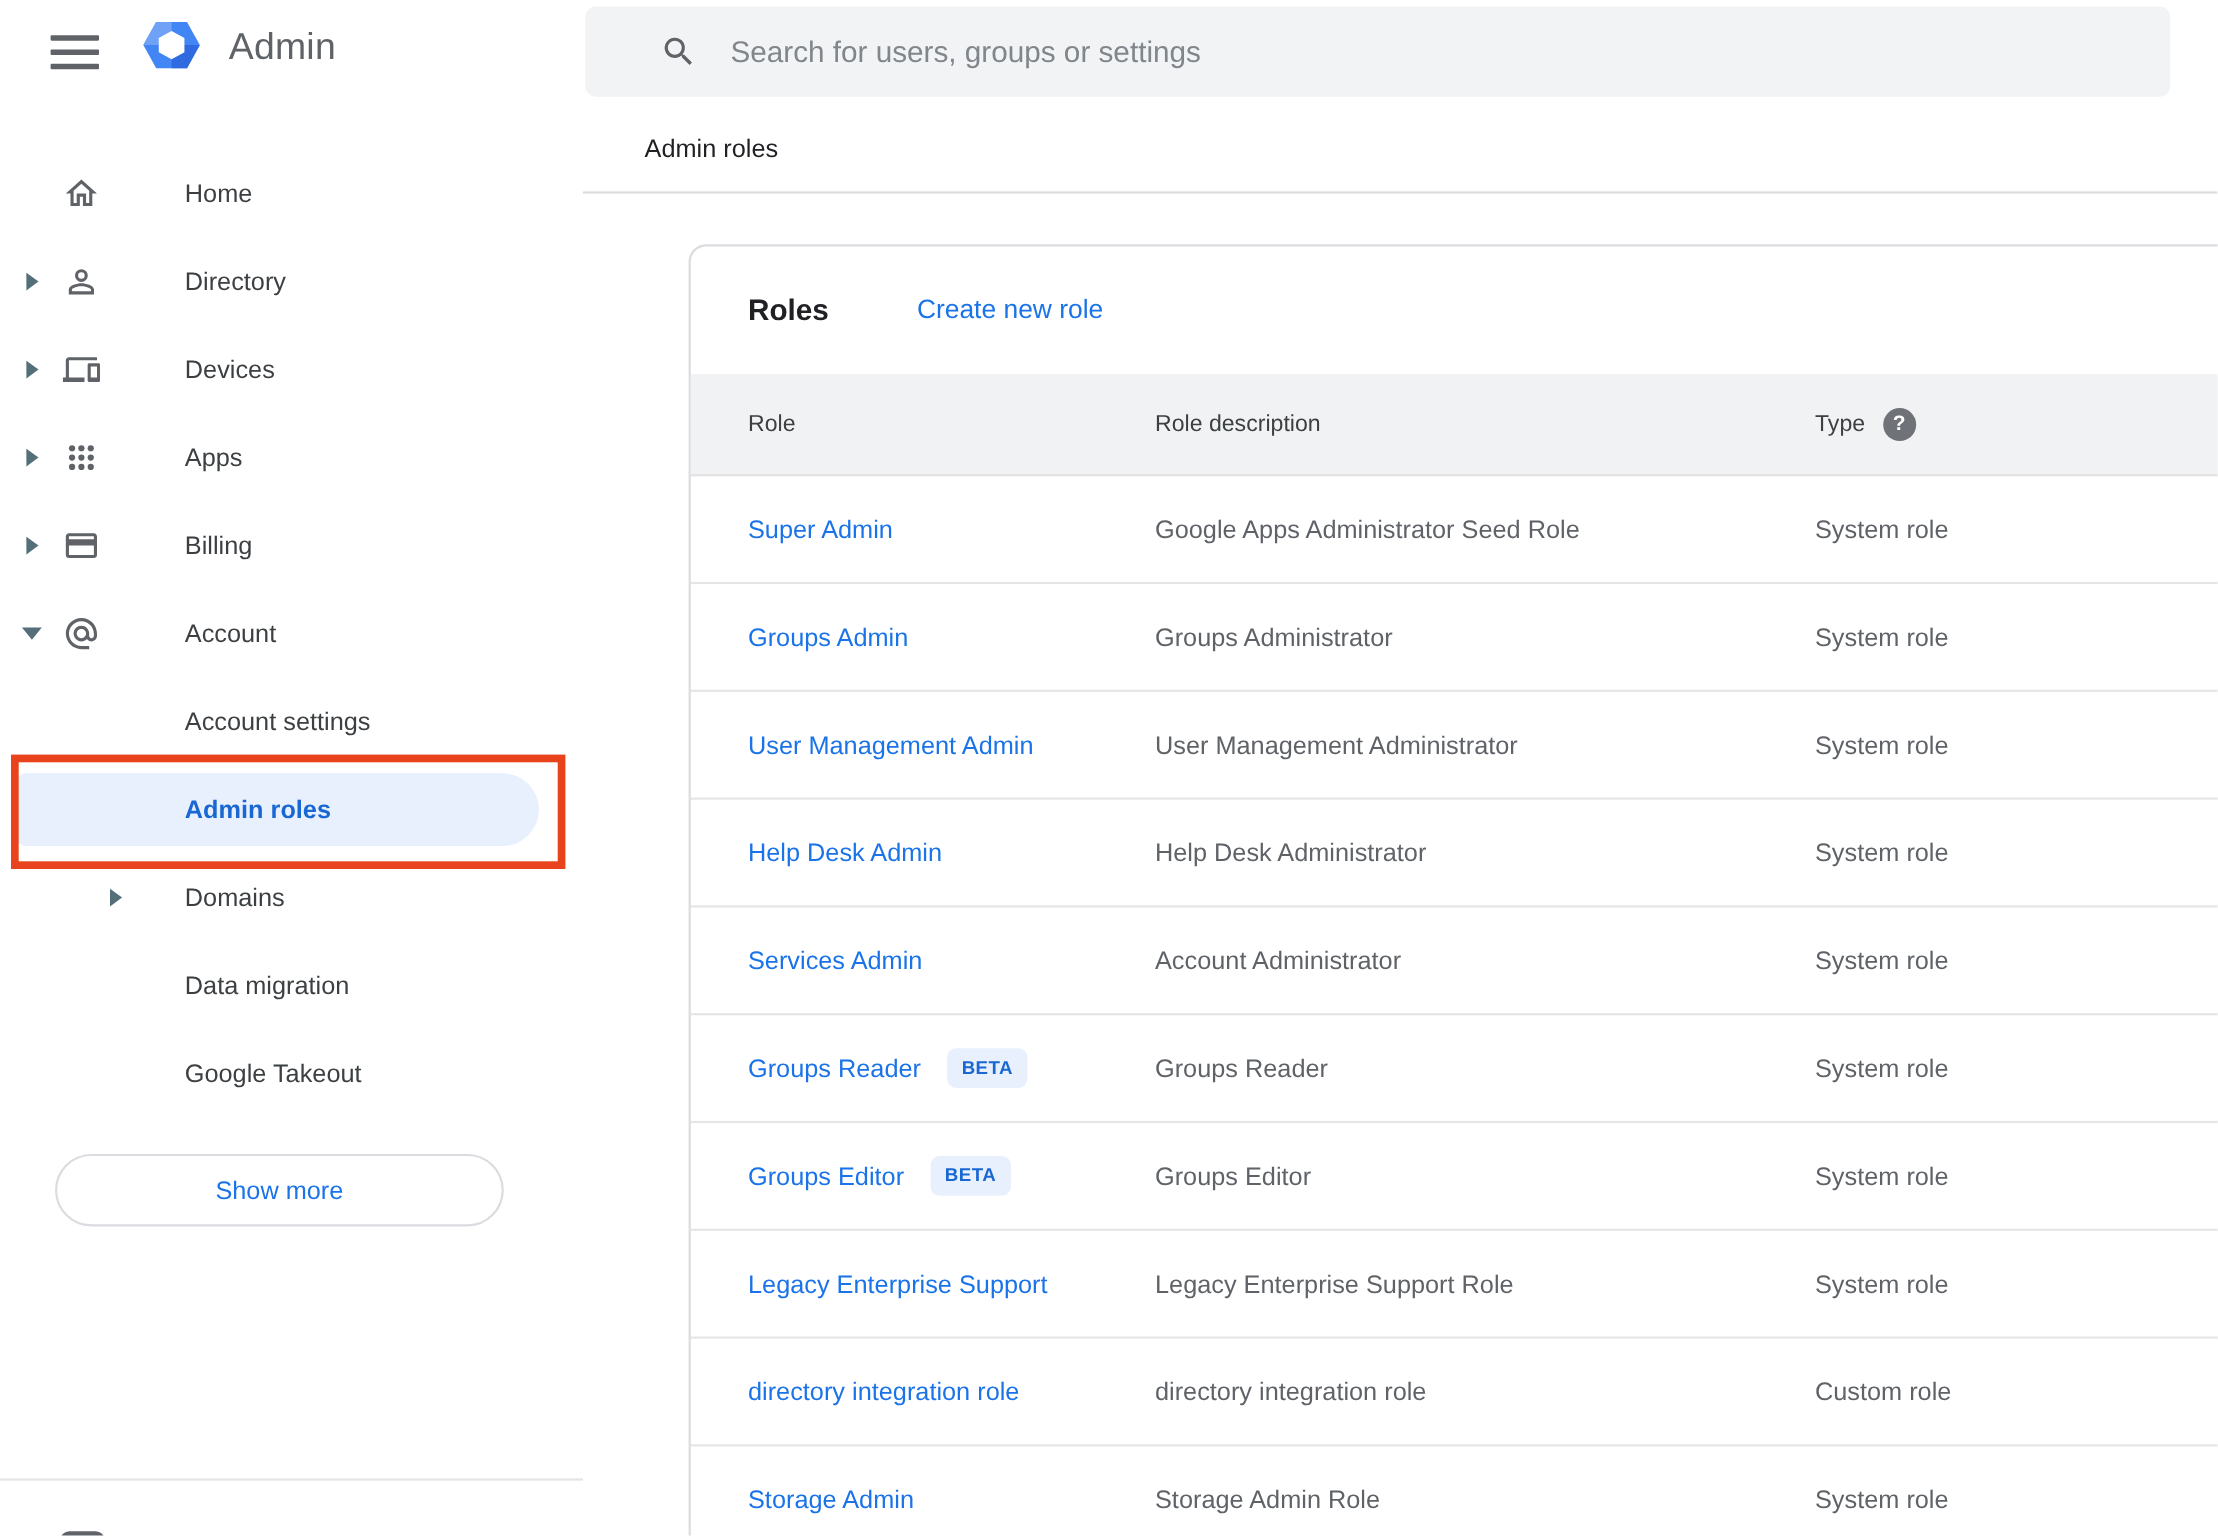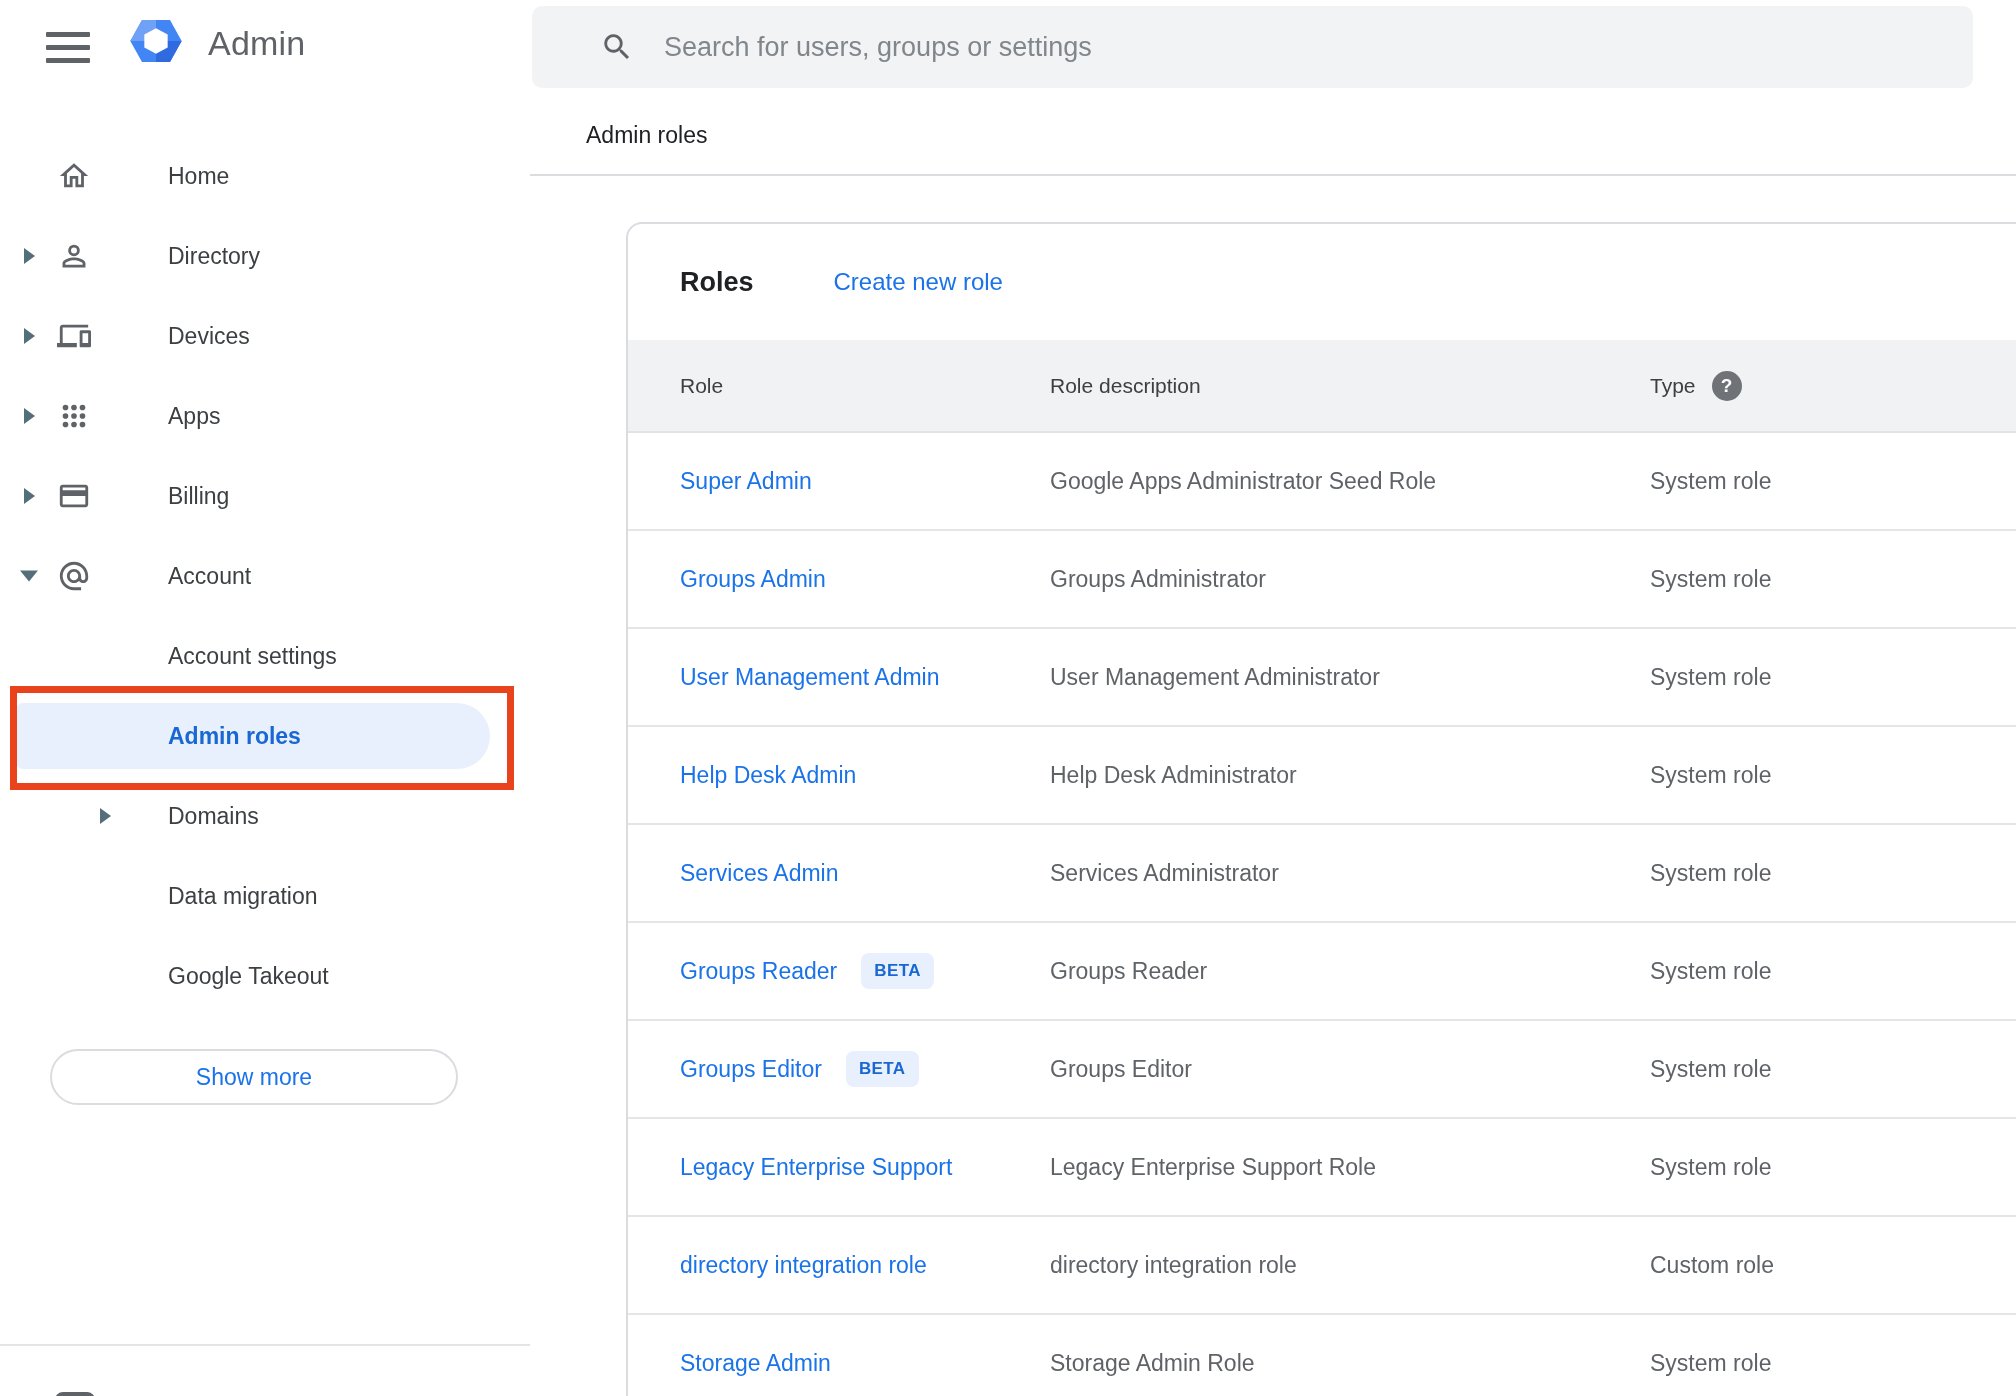--- a/index.html
+++ b/index.html
@@ -36,21 +36,21 @@
   .nav-item.sub .caret-right{left:100px;}
   .nav-item .caret-down{position:absolute;left:20px;top:50%;transform:translateY(-50%);width:0;height:0;
     border-left:9px solid transparent;border-right:9px solid transparent;border-top:11px solid #546e7a;}
   .nav-item .nav-icon{position:absolute;left:57px;top:50%;transform:translateY(-50%);width:34px;height:34px;}
   .nav-item .nav-icon svg{width:34px;height:34px;fill:var(--icon-gray);}
   .nav-item .nav-label{position:absolute;left:121px;top:50%;transform:translateY(-50%);
     font-size:23px;color:#3c4043;white-space:nowrap;margin-left:47px;}
   .nav-item.selected::before{content:"";position:absolute;left:16px;right:40px;top:7px;bottom:7px;
     background:var(--selected-bg);border-radius:8px 40px 40px 8px;}
   .nav-item.selected .nav-label{color:var(--selected-text);font-weight:700;}
-  .show-more{position:absolute;left:50px;top:1049px;width:408px;height:56px;border:2px solid #dadce0;
+  .show-more{position:absolute;left:50px;top:1049px;width:408px;height:66px;border:2px solid #dadce0;
     border-radius:33px;background:#fff;color:var(--accent);font-size:23px;font-weight:500;cursor:pointer;
     font-family:inherit;}
   .sidebar-divider{position:absolute;left:0;top:1344px;width:530px;height:2px;background:#e4e4e4;}
   .partial-icon{position:absolute;left:55px;top:1392px;width:40px;height:30px;border:5px solid var(--icon-gray);
     border-radius:8px 8px 0 0;}
   
   .annotation-box{position:absolute;left:10px;top:686px;width:504px;height:104px;border:7px solid var(--annotation);
     z-index:50;pointer-events:none;}
   
   .search-bar{position:absolute;left:532px;top:6px;width:1441px;height:82px;background:var(--surface-gray);
@@ -235,21 +235,21 @@
     </span>
     <span class="cell-desc col-desc">Help Desk Administrator</span>
     <span class="cell-type">System role</span>
   </div>
 
   <div class="trow">
     <span class="col-role-cell">
       <a class="role-link">Services Admin</a>
 
     </span>
-    <span class="cell-desc col-desc">Services Administrator</span>
+    <span class="cell-desc col-desc">Account Administrator</span>
     <span class="cell-type">System role</span>
   </div>
 
   <div class="trow">
     <span class="col-role-cell">
       <a class="role-link">Groups Reader</a>
       <span class="beta-badge">BETA</span>
     </span>
     <span class="cell-desc col-desc">Groups Reader</span>
     <span class="cell-type">System role</span>

